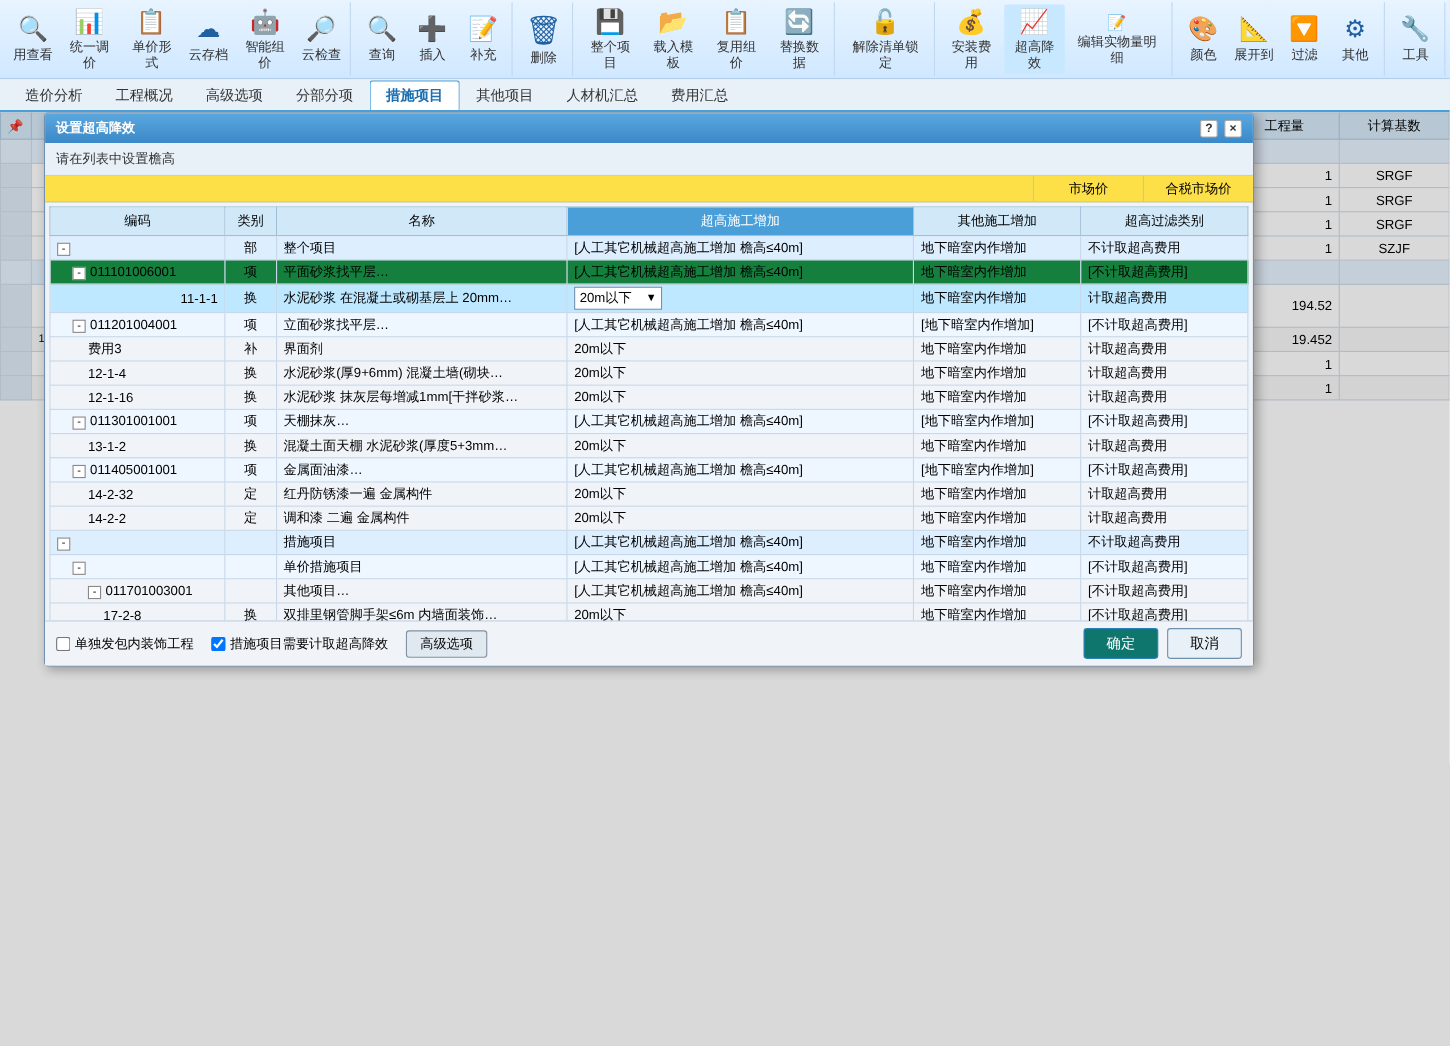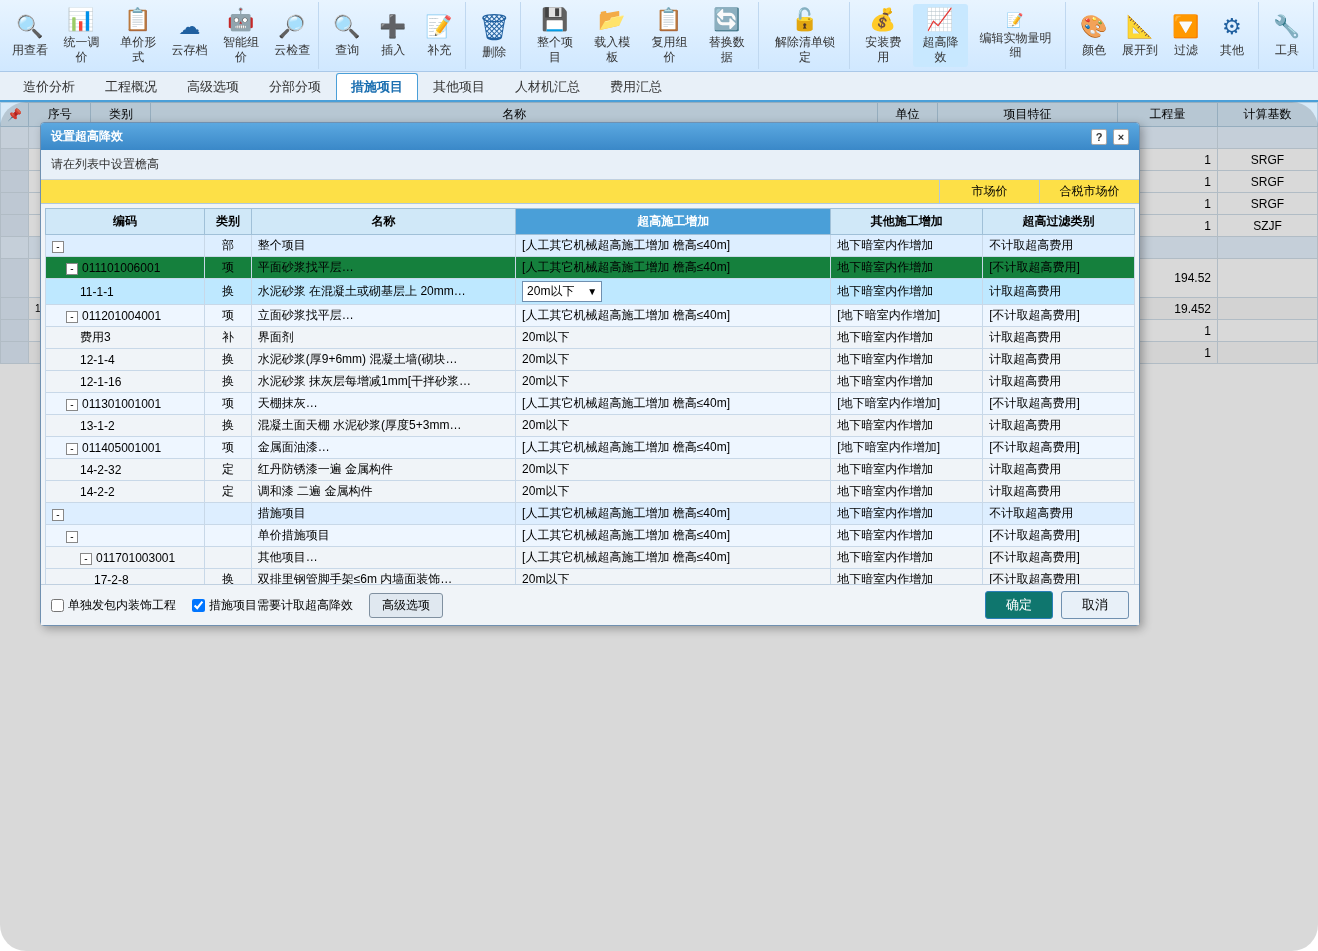--- a/index.html
+++ b/index.html
@@ -109,24 +109,22 @@
     .col-calc { width: 100px; text-align: center; }
 
     
     .dialog-overlay {
       position: absolute;
       top: 0; left: 0; right: 0; bottom: 0;
       background: rgba(0,0,0,0.15);
       display: flex;
       align-items: flex-start;
       justify-content: flex-start;
-      padding-top: 20px;
       padding-left: 40px;
       z-index: 100;
-      border-radius: 26px;
     }
     .dialog {
       background: #f0f4f8;
       border: 1px solid #7090b0;
       border-radius: 4px;
       width: 1100px;
       max-height: 540px;
       display: flex;
       flex-direction: column;
       box-shadow: 3px 3px 10px rgba(0,0,0,0.3);
@@ -167,21 +165,21 @@
     .dialog-table {
       width: 100%;
       border-collapse: collapse;
       font-size: 12px;
     }
     .dialog-table th {
       background: #d0e8f8;
       border: 1px solid #a0c0d8;
       padding: 4px 6px;
       text-align: center;
-      font-weight: bold;
+      font-weight: normal;
       position: sticky;
       top: 0;
     }
     .dialog-table th.col-overhigh {
       background: #4a9fd8;
       color: white;
     }
     .dialog-table td {
       border: 1px solid #c8d8e8;
       padding: 2px 6px;
@@ -570,21 +568,21 @@
               </tr>
               <tr style="background: #15803d;">
                 <td style="padding-left: 20px;"><span class="minus-box">-</span>011101006001</td>
                 <td style="text-align: center;">项</td>
                 <td>平面砂浆找平层…</td>
                 <td>[人工其它机械超高施工增加 檐高≤40m]</td>
                 <td>地下暗室内作增加</td>
                 <td>[不计取超高费用]</td>
               </tr>
               <tr style="background: rgb(190, 232, 255);">
-                <td style="padding-left: 34px;">11-1-1</td>
+                <td style="padding-left: 34px; text-align: right;">11-1-1</td>
                 <td style="text-align: center;">换</td>
                 <td>水泥砂浆 在混凝土或砌基层上 20mm…</td>
                 <td><span class="dropdown-cell">20m以下&nbsp;<span style="font-size:10px;">▼</span></span></td>
                 <td>地下暗室内作增加</td>
                 <td>计取超高费用</td>
               </tr>
               <tr style="background: rgb(238, 246, 255);">
                 <td style="padding-left: 20px;"><span class="minus-box">-</span>011201004001</td>
                 <td style="text-align: center;">项</td>
                 <td>立面砂浆找平层…</td>

